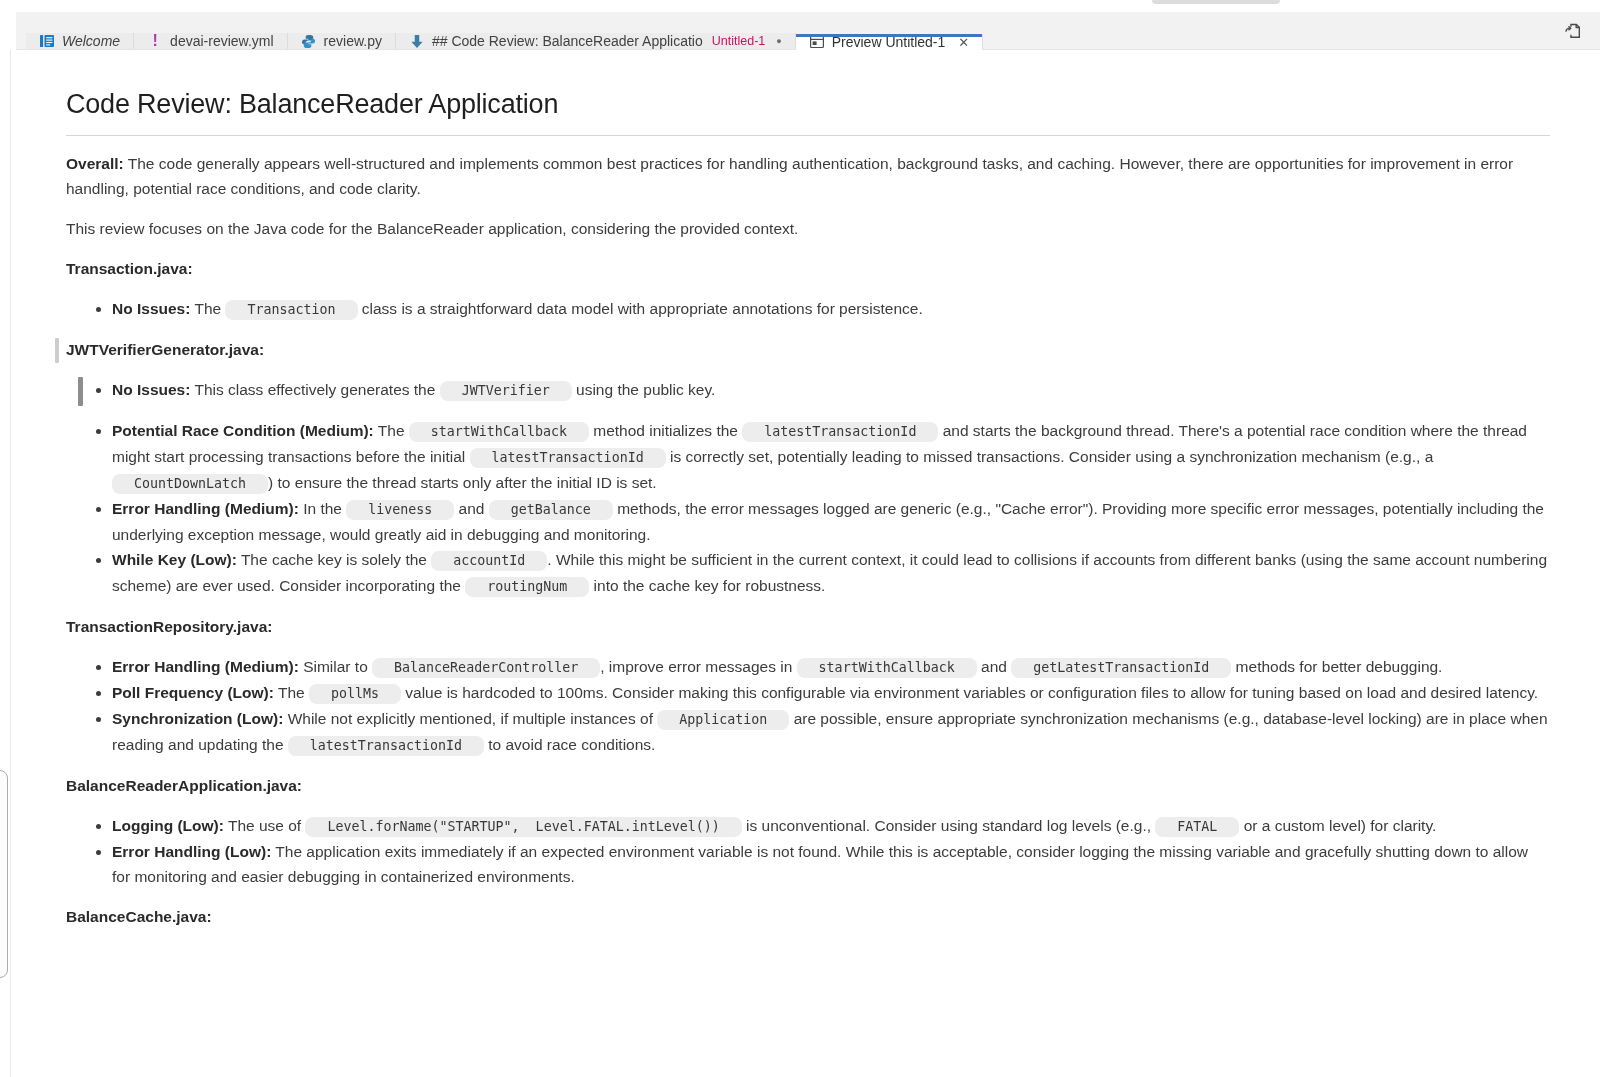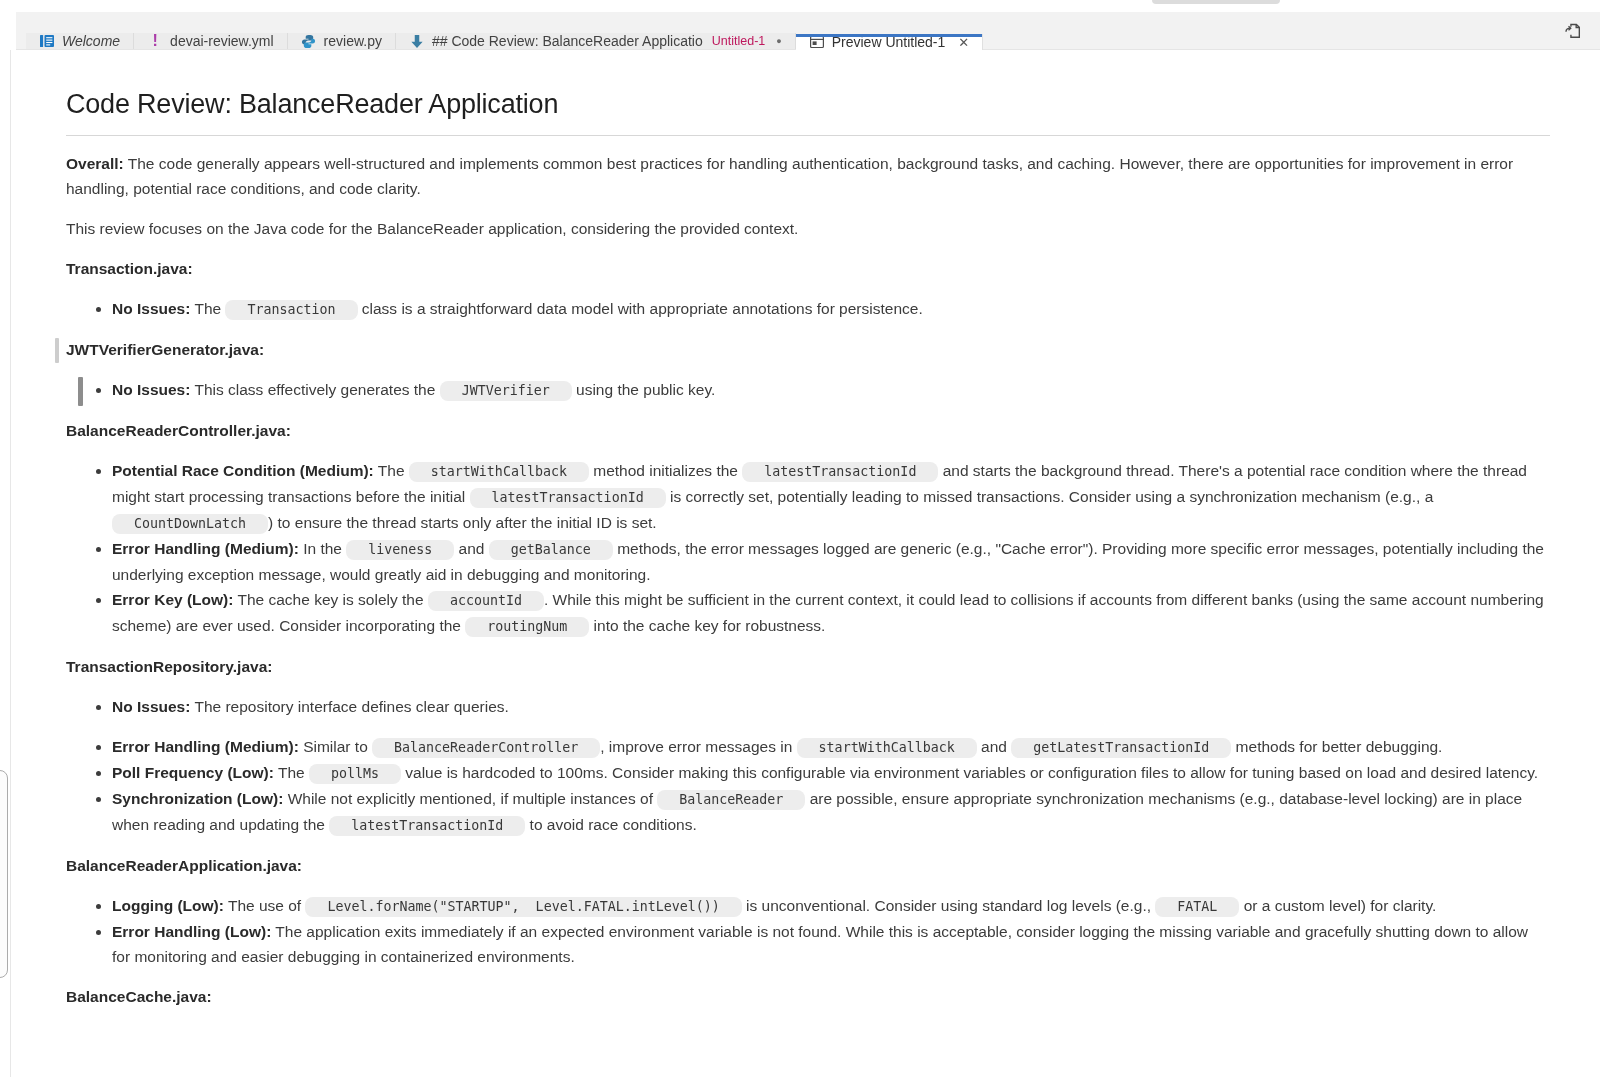--- a/index.html
+++ b/index.html
@@ -131,34 +131,30 @@
     <p><strong>Overall:</strong> The code generally appears well-structured and implements common best practices for handling authentication, background tasks, and caching. However, there are opportunities for improvement in error handling, potential race conditions, and code clarity.</p>
     <p>This review focuses on the Java code for the BalanceReader application, considering the provided context.</p>
     <p><strong>Transaction.java:</strong></p>
     <ul>
       <li><strong>No Issues:</strong> The <code>Transaction</code> class is a straightforward data model with appropriate annotations for persistence.</li>
     </ul>
     <p class="bar-light"><strong>JWTVerifierGenerator.java:</strong></p>
     <ul>
       <li class="bar-dark"><strong>No Issues:</strong> This class effectively generates the <code>JWTVerifier</code> using the public key.</li>
     </ul>
-    <p><strong>BalanceReaderController.java:</strong></p>
     <ul>
       <li><strong>Potential Race Condition (Medium):</strong> The <code>startWithCallback</code> method initializes the <code>latestTransactionId</code> and starts the background thread. There's a potential race condition where the thread might start processing transactions before the initial <code>latestTransactionId</code> is correctly set, potentially leading to missed transactions. Consider using a synchronization mechanism (e.g., a <code>CountDownLatch</code>) to ensure the thread starts only after the initial ID is set.</li>
       <li><strong>Error Handling (Medium):</strong> In the <code>liveness</code> and <code>getBalance</code> methods, the error messages logged are generic (e.g., "Cache error"). Providing more specific error messages, potentially including the underlying exception message, would greatly aid in debugging and monitoring.</li>
-      <li><strong>Error Key (Low):</strong> The cache key is solely the <code>accountId</code>. While this might be sufficient in the current context, it could lead to collisions if accounts from different banks (using the same account numbering scheme) are ever used. Consider incorporating the <code>routingNum</code> into the cache key for robustness.</li>
+      <li><strong>While Key (Low):</strong> The cache key is solely the <code>accountId</code>. While this might be sufficient in the current context, it could lead to collisions if accounts from different banks (using the same account numbering scheme) are ever used. Consider incorporating the <code>routingNum</code> into the cache key for robustness.</li>
     </ul>
     <p><strong>TransactionRepository.java:</strong></p>
     <ul>
-      <li><strong>No Issues:</strong> The repository interface defines clear queries.</li>
-    </ul>
-    <ul>
       <li><strong>Error Handling (Medium):</strong> Similar to <code>BalanceReaderController</code>, improve error messages in <code>startWithCallback</code> and <code>getLatestTransactionId</code> methods for better debugging.</li>
       <li><strong>Poll Frequency (Low):</strong> The <code>pollMs</code> value is hardcoded to 100ms. Consider making this configurable via environment variables or configuration files to allow for tuning based on load and desired latency.</li>
-      <li><strong>Synchronization (Low):</strong> While not explicitly mentioned, if multiple instances of <code>BalanceReader</code> are possible, ensure appropriate synchronization mechanisms (e.g., database-level locking) are in place when reading and updating the <code>latestTransactionId</code> to avoid race conditions.</li>
+      <li><strong>Synchronization (Low):</strong> While not explicitly mentioned, if multiple instances of <code>Application</code> are possible, ensure appropriate synchronization mechanisms (e.g., database-level locking) are in place when reading and updating the <code>latestTransactionId</code> to avoid race conditions.</li>
     </ul>
     <p><strong>BalanceReaderApplication.java:</strong></p>
     <ul>
       <li><strong>Logging (Low):</strong> The use of <code>Level.forName("STARTUP",  Level.FATAL.intLevel())</code> is unconventional. Consider using standard log levels (e.g., <code>FATAL</code> or a custom level) for clarity.</li>
       <li><strong>Error Handling (Low):</strong> The application exits immediately if an expected environment variable is not found. While this is acceptable, consider logging the missing variable and gracefully shutting down to allow for monitoring and easier debugging in containerized environments.</li>
     </ul>
     <p><strong>BalanceCache.java:</strong></p>
   </div>
 
 </body></html>

